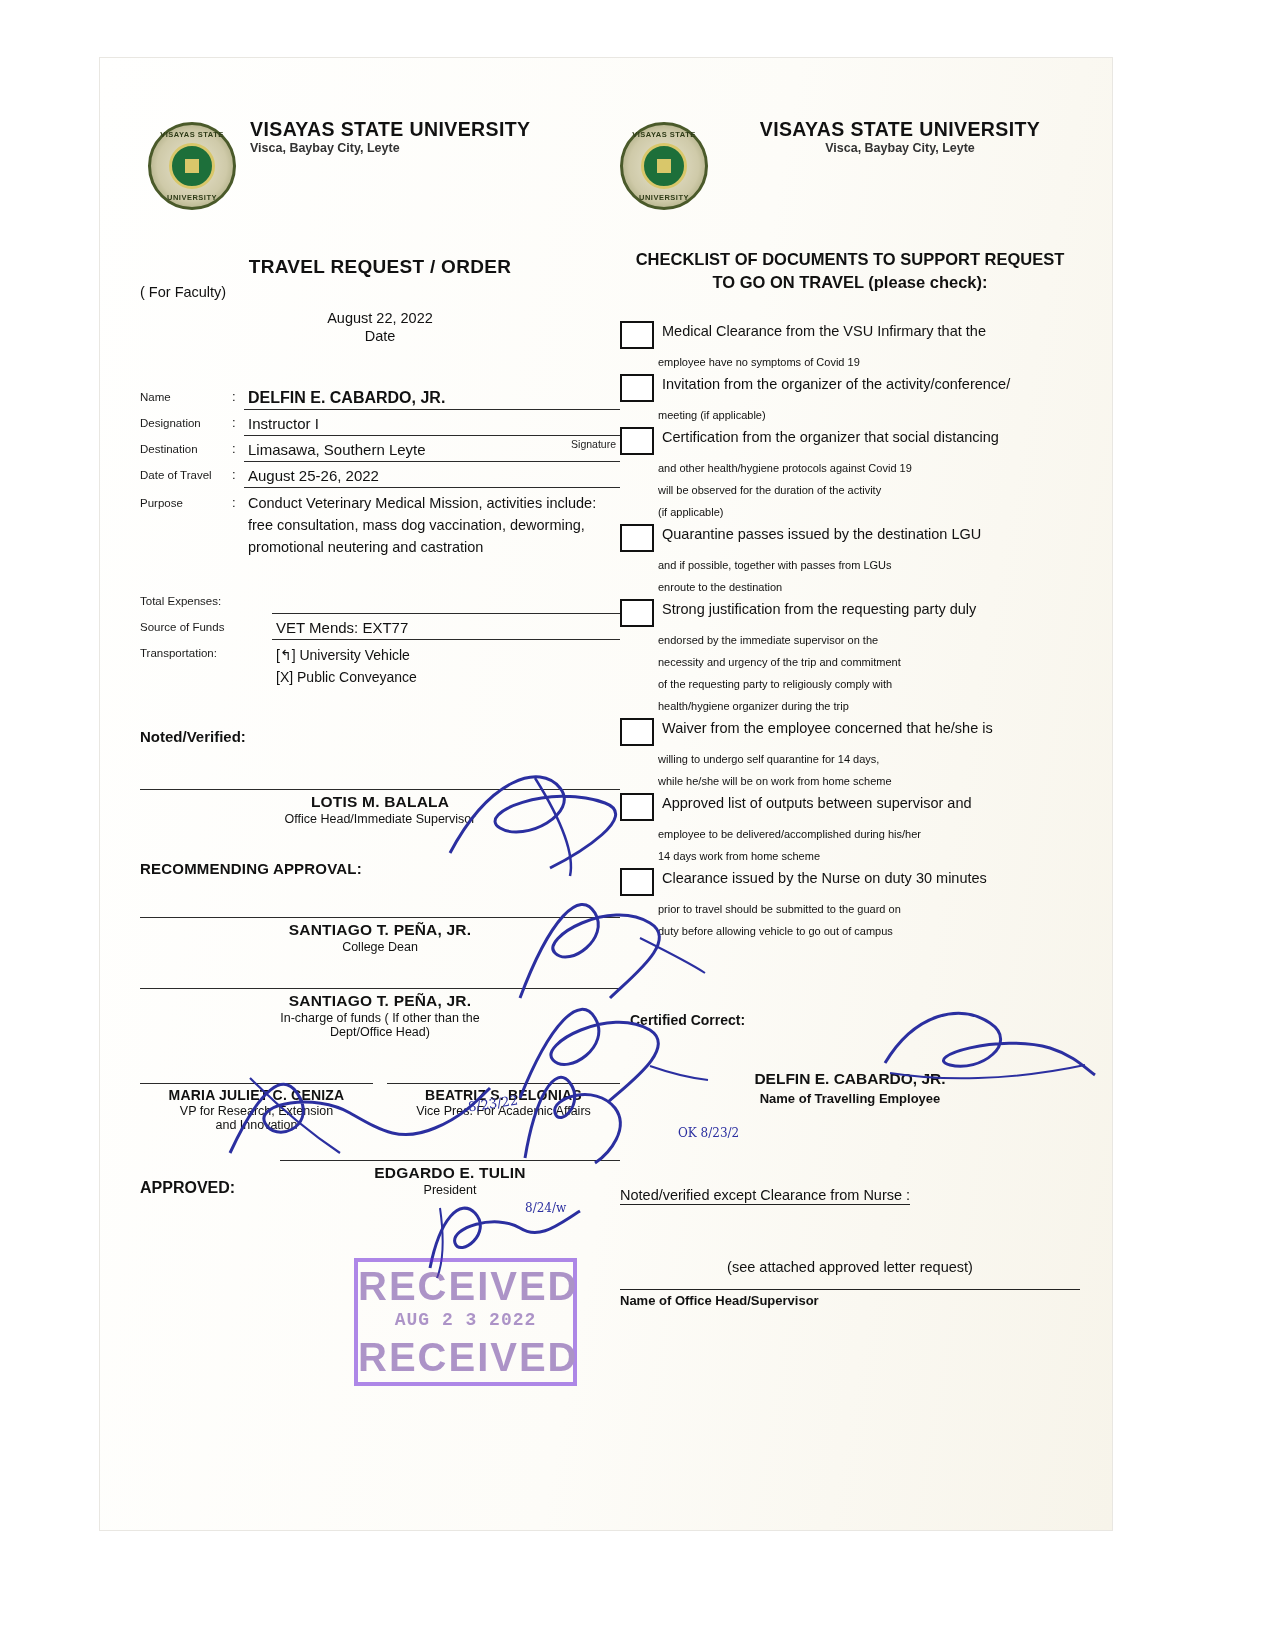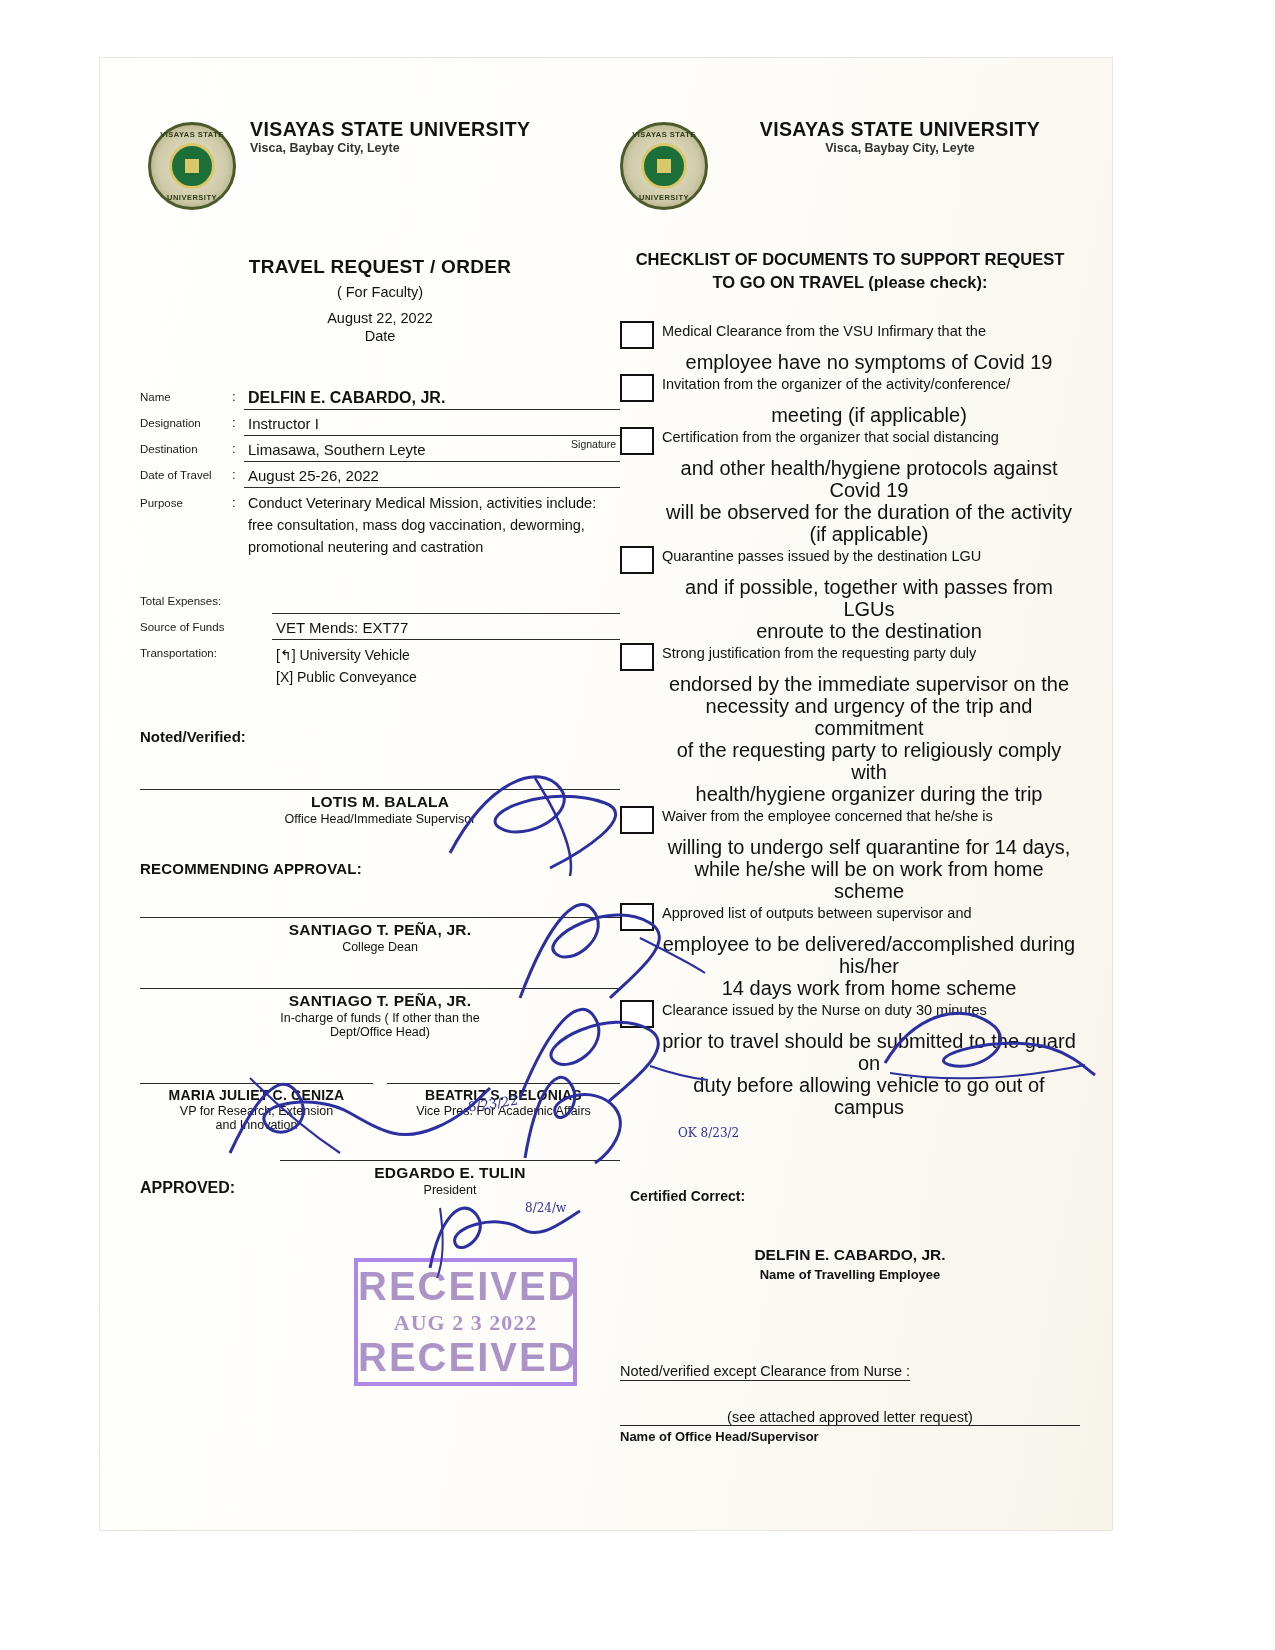--- a/index.html
+++ b/index.html
@@ -49,21 +49,21 @@
   .seal .ring-text .b{bottom:5px;}
   .univ{margin-left:110px;}
   .univ .name{font-size:19.5px;font-weight:bold;letter-spacing:.4px;}
   .univ .addr{font-size:12.5px;font-weight:bold;color:#333;}
   .col-left .univ{text-align:left;}
   .col-right .hdr .seal{left:0px;}
   .col-right .univ{margin-left:100px;text-align:center;}
 
   .title-block{margin-top:28px;}
   .doc-title{font-size:19px;font-weight:bold;text-align:center;letter-spacing:.3px;}
-  .doc-sub{font-size:14.5px;text-align:center;margin-top:6px;}
+  .doc-sub{font-size:14.5px;margin-top:6px;}
   .doc-date{font-size:14.5px;text-align:center;margin-top:10px;}
   .doc-datelbl{font-size:14.5px;text-align:center;margin-top:2px;}
 
   
   .fields{margin-top:42px;position:relative;}
   .frow{display:flex;align-items:flex-start;margin-bottom:2px;position:relative;}
   .flabel{width:92px;font-size:11.5px;color:#1a1a1a;padding-top:5px;flex:0 0 92px;}
   .fcolon{width:12px;font-size:13px;padding-top:3px;}
   .fvalue{
     flex:1;font-size:15px;border-bottom:1px solid #2b2b2b;
@@ -99,42 +99,42 @@
 
   
   .chk-title{font-size:16.5px;font-weight:bold;text-align:center;line-height:23px;margin-top:20px;}
   .chk-list{margin-top:26px;}
   .chk-item{display:flex;margin-bottom:2px;}
   .chk-box{
     flex:0 0 30px;width:30px;height:24px;border:2px solid #111;margin-right:8px;margin-top:1px;
     background:#fff;
   }
   .chk-text{font-size:14.5px;line-height:22px;}
-  .chk-cont{margin-left:38px;font-size:20px;line-height:22px;text-align:center;}
+  .chk-cont{margin-left:38px;font-size:11px;line-height:22px;}
 
   .certified{margin-top:70px;}
   .cert-lbl{font-size:14px;font-weight:bold;margin-left:10px;}
   .cert-name{font-size:15.5px;font-weight:bold;text-align:center;margin-top:42px;}
   .cert-role{font-size:13px;font-weight:bold;text-align:center;margin-top:3px;}
 
   .noted-sec{margin-top:80px;}
   .noted-lbl{font-size:14.5px;border-bottom:1px solid #222;display:inline-block;padding-bottom:1px;}
-  .attached{font-size:14.5px;text-align:center;margin-top:28px;border-bottom:1px solid #222;padding-bottom:0;}
+  .attached{font-size:14.5px;text-align:center;margin-top:54px;border-bottom:1px solid #222;padding-bottom:14px;}
   .attached-role{font-size:13px;font-weight:bold;margin-top:3px;}
   svg.scribble{position:absolute;overflow:visible;pointer-events:none;}
   .stamp{
     position:absolute;left:254px;top:1200px;width:215px;height:120px;
     border:4px solid #6d28d9;color:#6b3fa0;
     display:flex;align-items:center;justify-content:center;
     font-size:40px;font-weight:bold;letter-spacing:2px;
     opacity:.55;
   }
   .stamp .date{
     position:absolute;left:0;right:0;top:48px;text-align:center;
-    font-size:22px;letter-spacing:1px;font-family:Liberation Serif, serif;
+    font-size:18px;letter-spacing:1px;font-family:Liberation Mono, monospace;
   }
   .stamp .word{position:absolute;left:0;right:0;text-align:center;}
   .stamp .w1{top:2px;}
   .stamp .w2{bottom:2px;}
   .handnote{
     position:absolute;color:#2b2fa0;font-size:13px;font-family:"DejaVu Serif", serif;
     transform:rotate(-8deg);
   }
 </style>
 </head>

